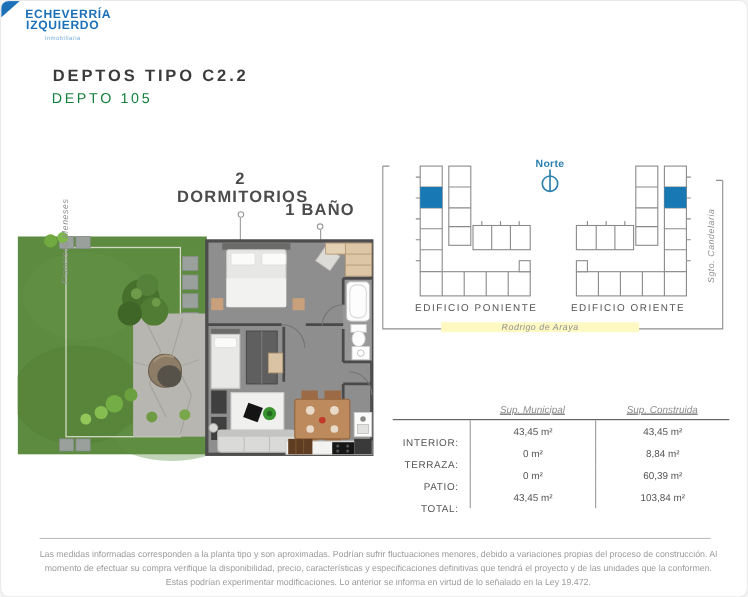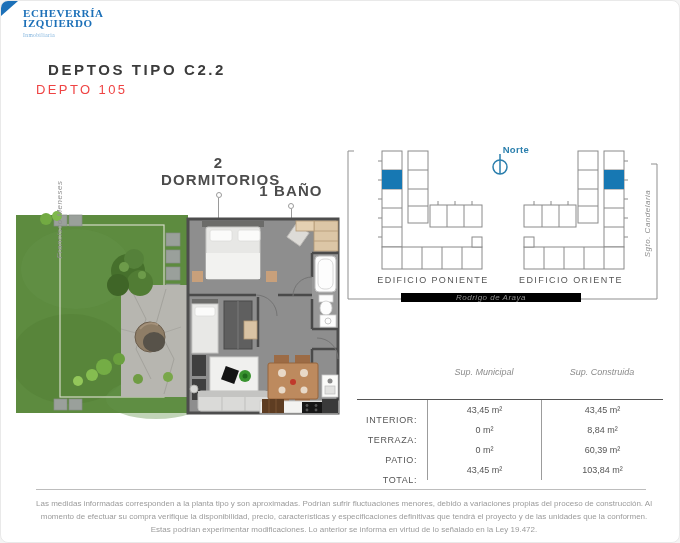--- a/index.html
+++ b/index.html
@@ -5,44 +5,44 @@
   html,body{margin:0;padding:0;background:#f4f4f4;}
   *{box-sizing:border-box;}
   .page{
     position:relative;width:680px;height:543px;margin:0 auto;
     background:#ffffff;border:1px solid #e9e9e9;border-radius:8px;overflow:hidden;
     font-family:"Liberation Sans","DejaVu Sans",sans-serif;color:#444;
   }
   
   .corner-triangle{position:absolute;left:0;top:0;width:17px;height:15px;background:#1c70b8;
     clip-path:polygon(0 0,100% 0,0 100%);}
-  .logo{position:absolute;left:22px;top:7px;width:68px;text-align:left;line-height:10px;font-family:Liberation Serif, serif;}
+  .logo{position:absolute;left:22px;top:7px;width:68px;text-align:center;line-height:10px;}
   .logo .l1,.logo .l2{font-size:11px;font-weight:bold;letter-spacing:.6px;color:#1c70b8;}
   .logo .tag{font-size:5.5px;color:#7db1dc;letter-spacing:.4px;margin-top:2px;}
   
   .title{position:absolute;left:35px;top:60px;font-size:15px;font-weight:bold;
     letter-spacing:2.6px;color:#3b3b3b;margin-left:12px;}
-  .subtitle{position:absolute;left:35px;top:81px;font-size:13px;letter-spacing:2.4px;color:#ef4444;}
+  .subtitle{position:absolute;left:46px;top:81px;font-size:13px;letter-spacing:2.4px;color:#15803d;}
   
   .callout{position:absolute;top:153px;text-align:center;}
   .callout .lbl{font-size:15px;font-weight:bold;letter-spacing:1.1px;color:#4c4c4c;}
   .callout .dot{width:6px;height:6px;border:1px solid #9a9a9a;border-radius:50%;margin:4px auto 0;background:#fff;}
   .callout .line{width:1px;height:31px;background:#9a9a9a;margin:0 auto;}
   
-  .north{position:absolute;left:470px;top:143px;width:58px;text-align:right;}
+  .north{position:absolute;left:470px;top:143px;width:58px;text-align:center;}
   .north .txt{font-size:9.5px;font-weight:bold;color:#2b7fad;letter-spacing:.3px;}
   .street-v{position:absolute;font-size:8px;font-style:italic;color:#8f8f8f;letter-spacing:.5px;white-space:nowrap;}
   .street-left{left:-22px;top:214px;transform:rotate(-90deg);transform-origin:center;width:160px;text-align:center;}
   .street-right{left:566px;top:218px;transform:rotate(-90deg);transform-origin:center;width:160px;text-align:center;}
   .bldg-label{position:absolute;font-size:9px;letter-spacing:1.4px;color:#555;text-align:center;width:160px;}
   .street-bottom{position:absolute;left:400px;top:292px;width:180px;text-align:center;
-    font-size:8px;font-style:italic;color:#8f8f8f;background:#000000;letter-spacing:.5px;}
+    font-size:8px;font-style:italic;color:#8f8f8f;background:#fef9c3;letter-spacing:.5px;}
   
   .areas{position:absolute;left:356px;top:366px;width:306px;font-size:9px;color:#555;}
-  .areas .hdr{display:flex;border-bottom:1px solid #555;padding-bottom:22px;}
+  .areas .hdr{display:flex;border-bottom:1px solid #555;padding-bottom:4px;text-decoration:underline;}
   .areas .hdr span{font-style:italic;color:#8c8c8c;}
   .areas .c1{width:70px;text-align:right;padding-right:10px;}
   .areas .c2{width:114px;text-align:center;}
   .areas .c3{width:122px;text-align:center;}
   .areas .row{display:flex;align-items:center;height:20px;}
   .areas .row .c2{border-left:1px solid #9c9c9c;align-self:stretch;display:flex;align-items:center;justify-content:center;}
   .areas .row .c3{border-left:1px solid #9c9c9c;align-self:stretch;display:flex;align-items:center;justify-content:center;}
   .areas .row .c1{letter-spacing:.6px;margin-top:19px;}
   
   .foot-sep{position:absolute;left:35px;top:488px;width:610px;height:1px;background:#bdbdbd;}

